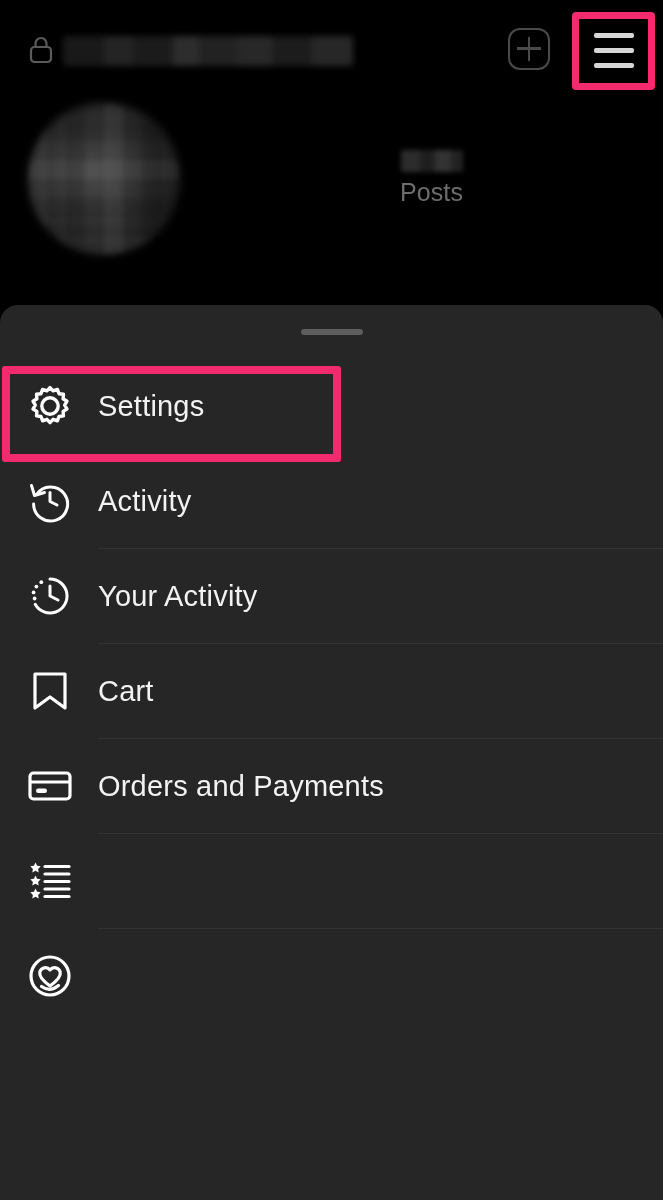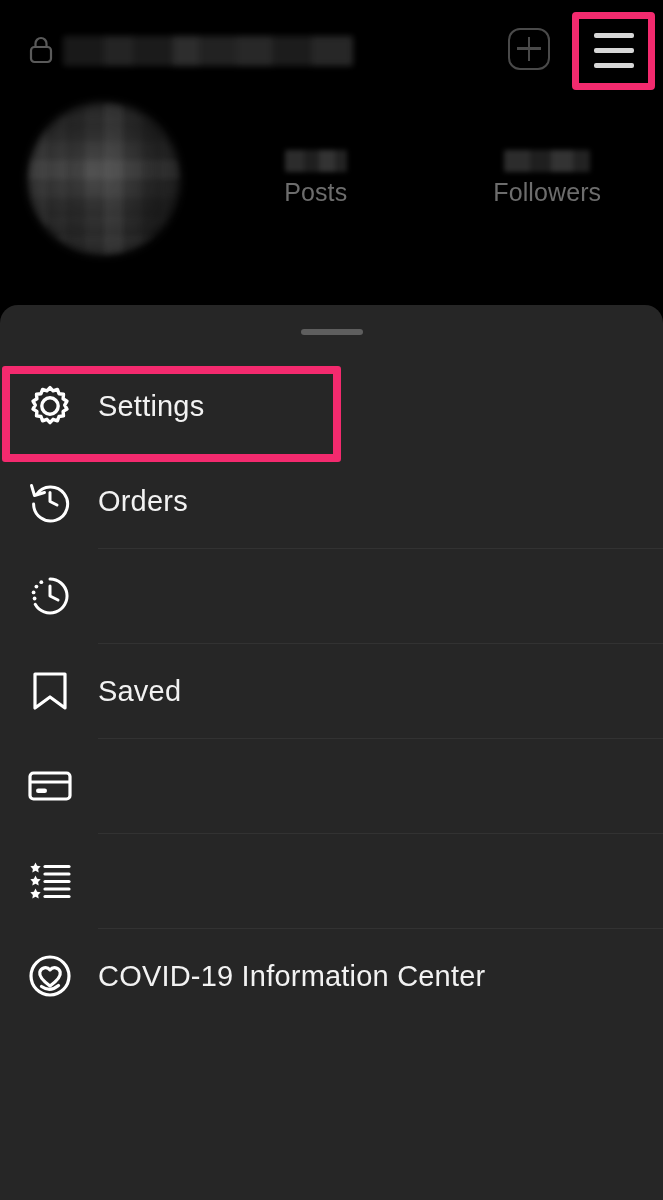--- a/index.html
+++ b/index.html
@@ -140,24 +140,20 @@
     </div>
 
     <div class="avatar"></div>
     <div class="avatar-px"></div>
 
     <div class="stats">
       <div class="stat">
         <span class="num"></span>
         <span class="lbl">Posts</span>
       </div>
-      <div class="stat">
-        <span class="num w2"></span>
-        <span class="lbl">Followers</span>
-      </div>
     </div>
   </div>
 
   <div class="sheet">
     <div class="grabber"></div>
 
     <div class="menu">
 
       <div class="menu-item highlighted">
         <span class="ico">
@@ -170,58 +166,60 @@
       </div>
 
       <div class="menu-item">
         <span class="ico">
           <svg width="46" height="46" viewBox="0 0 46 46">
             <path fill="none" stroke="#ffffff" stroke-width="3" stroke-linecap="round" d="M9.5 16.5 A17 17 0 1 1 6.6 26"></path>
             <polyline fill="none" stroke="#ffffff" stroke-width="3" stroke-linecap="round" stroke-linejoin="round" points="4.5,7.5 7.5,17.5 17.5,14.5"></polyline>
             <polyline fill="none" stroke="#ffffff" stroke-width="3" stroke-linecap="round" stroke-linejoin="round" points="23,14.5 23,23.5 30,27"></polyline>
           </svg>
         </span>
-        <span class="label">Orders</span>
+        <span class="label">Activity</span>
       </div>
 
       <div class="menu-item">
         <span class="divider"></span>
         <span class="ico">
           <svg width="46" height="46" viewBox="0 0 46 46">
             <path fill="none" stroke="#ffffff" stroke-width="3" stroke-linecap="round" d="M23 6 a17 17 0 1 1 -14.8 25.3"></path>
             <circle cx="7.6" cy="25.5" r="1.9" fill="#ffffff"></circle>
             <circle cx="6.6" cy="19.4" r="1.9" fill="#ffffff"></circle>
             <circle cx="9.4" cy="13.6" r="1.9" fill="#ffffff"></circle>
             <circle cx="14.3" cy="9.2" r="1.9" fill="#ffffff"></circle>
             <polyline fill="none" stroke="#ffffff" stroke-width="3" stroke-linecap="round" stroke-linejoin="round" points="23,13 23,23 31,27"></polyline>
           </svg>
         </span>
+        <span class="label">Your Activity</span>
       </div>
 
 
       <div class="menu-item">
         <span class="divider"></span>
         <span class="ico">
           <svg width="46" height="46" viewBox="0 0 46 46">
             <path fill="none" stroke="#ffffff" stroke-width="3.2" stroke-linejoin="round" d="M8 6 h30 v34 l-15 -11 -15 11 Z"></path>
           </svg>
         </span>
-        <span class="label">Saved</span>
+        <span class="label">Cart</span>
       </div>
 
 
       <div class="menu-item">
         <span class="divider"></span>
         <span class="ico">
           <svg width="46" height="46" viewBox="0 0 46 46">
             <rect x="3" y="10" width="40" height="26" rx="3.5" fill="none" stroke="#ffffff" stroke-width="3.2"></rect>
             <path d="M3 19 h40" stroke="#ffffff" stroke-width="3.2"></path>
             <rect x="9" y="25.5" width="11" height="4.5" rx="2.2" fill="#ffffff"></rect>
           </svg>
         </span>
+        <span class="label">Orders and Payments</span>
       </div>
 
       <div class="menu-item">
         <span class="divider"></span>
         <span class="ico">
           <svg width="46" height="46" viewBox="0 0 46 46">
             <g fill="#ffffff">
               <path d="M8.5 4.5 l1.6 3.3 3.6 .5 -2.6 2.6 .6 3.6 -3.2-1.7 -3.2 1.7 .6-3.6 -2.6-2.6 3.6-.5 Z"></path>
               <path d="M8.5 17.5 l1.6 3.3 3.6 .5 -2.6 2.6 .6 3.6 -3.2-1.7 -3.2 1.7 .6-3.6 -2.6-2.6 3.6-.5 Z"></path>
               <path d="M8.5 30.5 l1.6 3.3 3.6 .5 -2.6 2.6 .6 3.6 -3.2-1.7 -3.2 1.7 .6-3.6 -2.6-2.6 3.6-.5 Z"></path>
@@ -239,18 +237,17 @@
 
       <div class="menu-item">
         <span class="divider"></span>
         <span class="ico">
           <svg width="46" height="46" viewBox="0 0 46 46">
             <circle cx="23" cy="23" r="19" fill="none" stroke="#ffffff" stroke-width="3.2"></circle>
             <path fill="none" stroke="#ffffff" stroke-width="3.2" stroke-linecap="round" stroke-linejoin="round" d="M23 33 C14 26.5 12 22.8 12.8 19.2 a5.8 5.8 0 0 1 10.2-2.3 a5.8 5.8 0 0 1 10.2 2.3 C34 22.8 32 26.5 23 33 Z"></path>
             <path fill="none" stroke="#ffffff" stroke-width="3.2" stroke-linecap="round" d="M14.5 33.5 q8.5 6 17 -1"></path>
           </svg>
         </span>
-        <span class="label">COVID-19 Information Center</span>
       </div>
 
     </div>
   </div>
 </div>
 
 </body></html>

